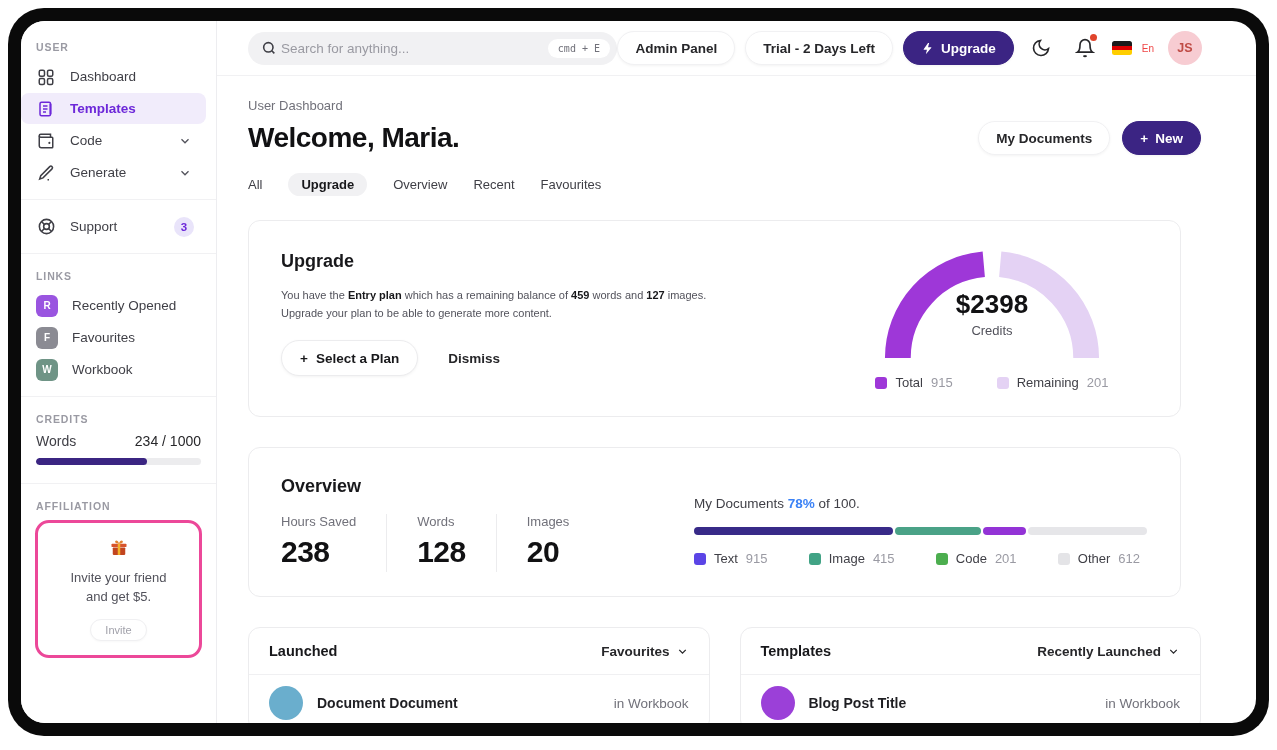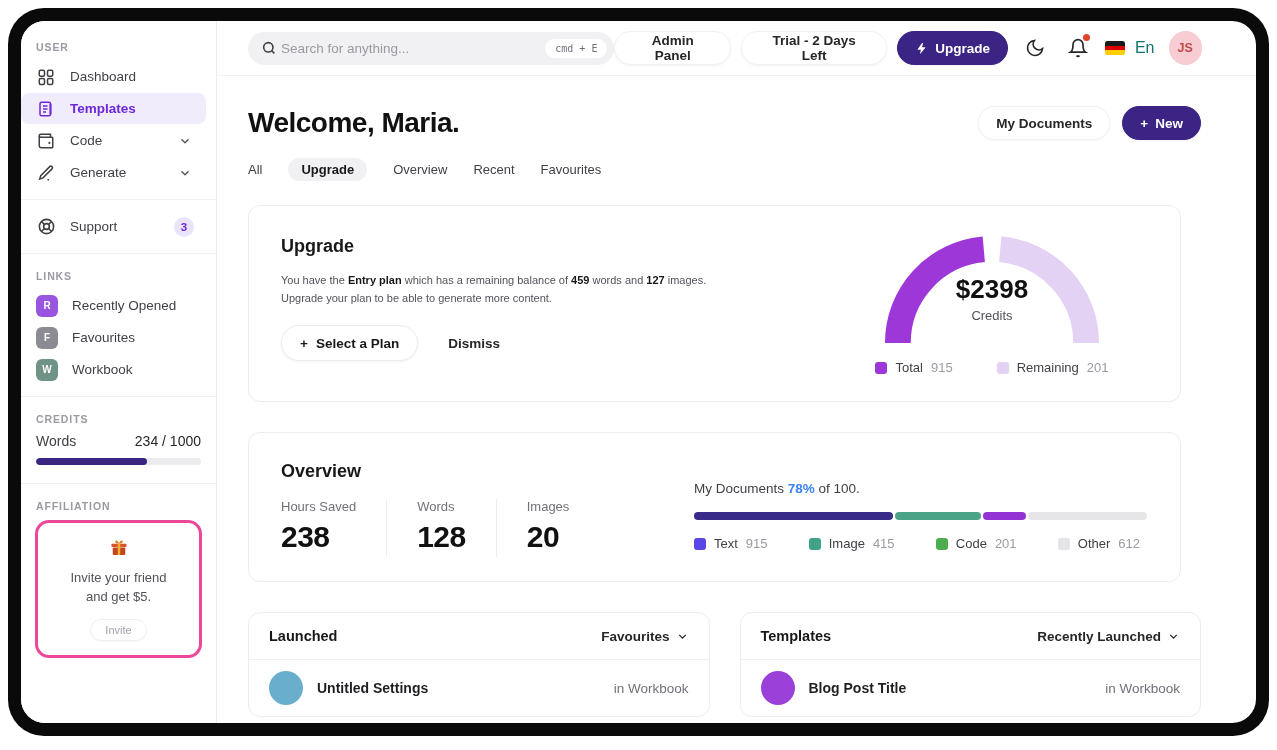--- a/index.html
+++ b/index.html
@@ -38,21 +38,21 @@
   .search .ph { font-size:13.5px; color:#9a9aa2; flex:1; }
   .kbd { background:#fff; border-radius:12px; font-family:"DejaVu Sans Mono",monospace; font-size:10px; color:#71717a; padding:4px 10px; }
   .tb-right { margin-left:auto; display:flex; align-items:center; gap:10px; }
   .pill { height:34px; display:flex; align-items:center; background:#fff; border:1px solid #f1f1f3; border-radius:17px;
           padding:0 17px; font-size:13.5px; font-weight:600; color:#27272a; cursor:pointer; box-shadow:0 1px 3px rgba(0,0,0,.05); }
   .pill.dark { background:#3b2483; border-color:#3b2483; color:#fff; gap:7px; }
   .iconbtn { width:34px; height:34px; display:flex; align-items:center; justify-content:center; cursor:pointer; position:relative; background:none; border:none; }
   .ndot { position:absolute; top:3px; right:5px; width:7px; height:7px; border-radius:50%; background:#e0442c; }
   .flag { width:20px; height:14px; border-radius:2.5px; overflow:hidden; display:flex; flex-direction:column; flex:none; }
   .flag div { flex:1; }
-  .lang { font-size:16px; color:#0f766e; margin-left:2px; }
+  .lang { font-size:10px; color:#ef4444; margin-left:2px; }
   .avatar { width:34px; height:34px; border-radius:50%; background:#f7ccd2; color:#bf4b45; font-size:12.5px; font-weight:700;
             display:flex; align-items:center; justify-content:center; cursor:pointer; margin-left:4px; }
 
   .content { flex:1; overflow:hidden; padding:22px 55px 0 31px; }
   .crumb { font-size:13px; color:#71717a; }
   .title-row { display:flex; align-items:center; margin-top:8px; }
   h1.welcome { font-size:28px; font-weight:800; color:#111113; letter-spacing:-.5px; }
   .title-actions { margin-left:auto; display:flex; gap:12px; }
   .tabs { display:flex; align-items:center; gap:26px; margin-top:18px; }
   .tab { font-size:13px; color:#3f3f46; cursor:pointer; padding:4px 0; }
@@ -277,20 +277,21 @@
                 <div style="background:#dd0000"></div>
                 <div style="background:#ffce00"></div>
           </span>
           <span class="lang">En</span>
         </button>
         <div class="avatar">JS</div>
       </div>
     </header>
 
     <div class="content">
+      <div class="crumb">User Dashboard</div>
 
       <div class="title-row">
         <h1 class="welcome">Welcome, Maria.</h1>
         <div class="title-actions">
           <button class="pill">My Documents</button>
           <button class="pill dark">
             <span>+</span>
             <span>New</span>
           </button>
         </div>
@@ -404,21 +405,21 @@
               <span>
                 <svg width="13" height="13" viewBox="0 0 24 24" fill="none" stroke="#27272a" stroke-width="2.4">
                       <polyline points="6 9 12 15 18 9"></polyline>
                     </svg>
               </span>
             </button>
           </div>
           <hr class="mc-div">
           <div class="mc-row">
             <span class="rav" style="background: rgb(106, 174, 205);"></span>
-            <span class="rtitle">Untitled Settings</span>
+            <span class="rtitle">Document Document</span>
             <span class="rloc">in Workbook</span>
           </div>
         </section>
 
         <section class="card mini-card">
           <div class="mc-head">
             <span class="mt">Templates</span>
             <button class="mc-filter">
               <span>Recently Launched</span>
               <span>

